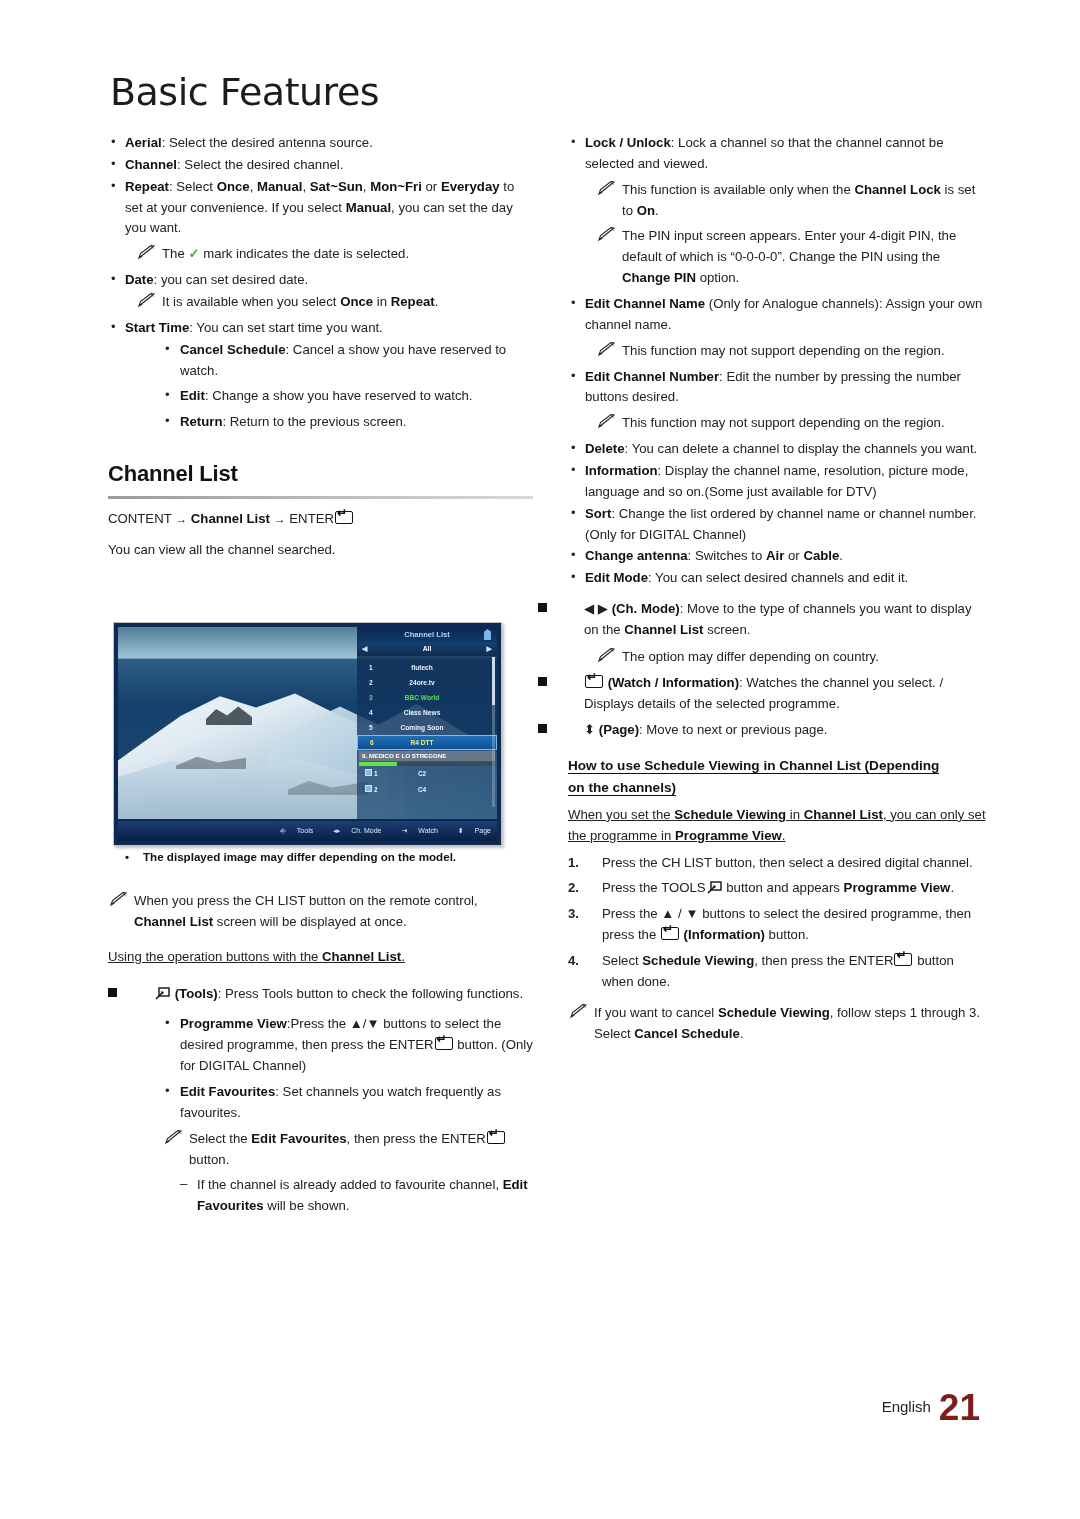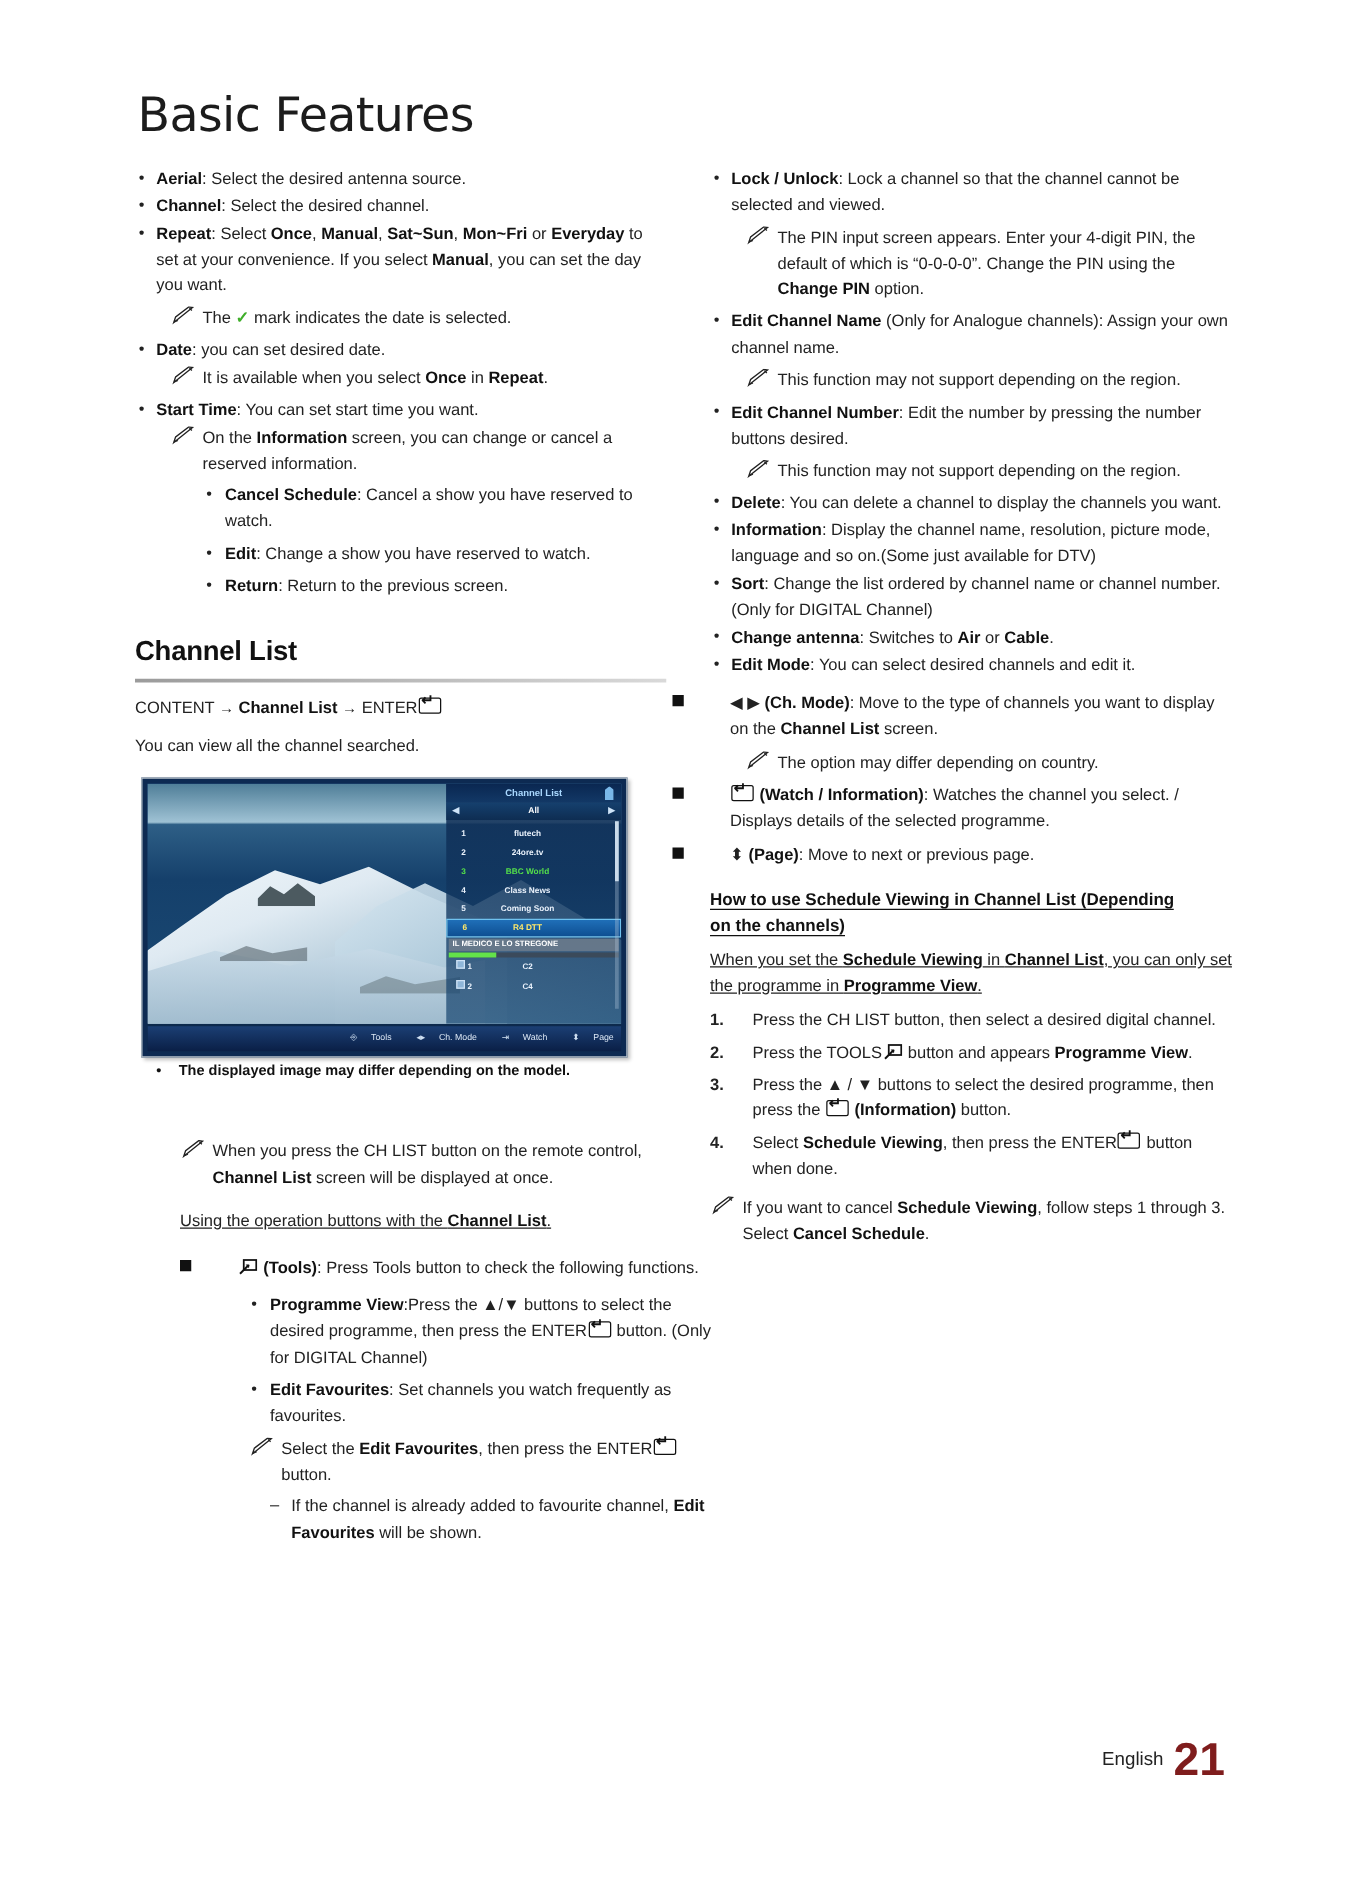--- a/index.html
+++ b/index.html
@@ -409,30 +409,20 @@
           </svg>
       </span>
       <span>It is available when you select <b>Once</b> in <b>Repeat</b>.</span>
     </div>
 
     <div class="b1">
       <span class="bullet">•</span>
       <b>Start Time</b><span>: You can set start time you want.</span>
     </div>
 
-    <div class="note ind1" style="margin-top:0px">
-      <span class="pencil">
-        <svg width="20" height="15" viewBox="0 0 20 15">
-            <path d="M18 1 L8 9 L3 13 L4.5 8.5 L15 0.5 Z" fill="none" stroke="#222" stroke-width="1.1"></path>
-            <path d="M15.5 1.5 L17.5 3.4" stroke="#222" stroke-width="1"></path>
-            <path d="M3.3 12.6 L6.4 11.4" stroke="#222" stroke-width="1"></path>
-          </svg>
-      </span>
-      <span>On the <b>Information</b> screen, you can change or cancel a reserved information.</span>
-    </div>
 
     <div class="b2">
       <span class="bullet">•</span>
       <b>Cancel Schedule</b><span>: Cancel a show you have reserved to watch.</span>
     </div>
     <div class="b2">
       <span class="bullet">•</span>
       <b>Edit</b><span>: Change a show you have reserved to watch.</span>
     </div>
     <div class="b2">
@@ -526,21 +516,21 @@
         <span><span class="ic">⬍</span> <span>Page</span></span>
       </div>
     </div>
   </div>
 
   <div class="caption">
     <span class="bullet">•</span>
     <span class="ctext">The displayed image may differ depending on the model.</span>
   </div>
 
-  <div class="col col-left" style="top: 906px; margin-left: 36px;">
+  <div class="col col-left" style="top: 886px;">
 
     <div class="note ind0">
       <span class="pencil">
         <svg width="20" height="15" viewBox="0 0 20 15">
             <path d="M18 1 L8 9 L3 13 L4.5 8.5 L15 0.5 Z" fill="none" stroke="#222" stroke-width="1.1"></path>
             <path d="M15.5 1.5 L17.5 3.4" stroke="#222" stroke-width="1"></path>
             <path d="M3.3 12.6 L6.4 11.4" stroke="#222" stroke-width="1"></path>
           </svg>
       </span>
       <span>When you press the </span><span>CH LIST</span><span> button on the remote control, </span><b>Channel List</b><span> screen will be displayed at once.</span>
@@ -589,20 +579,30 @@
     </div>
   </div>
 
   <div class="col col-right">
 
     <div class="b1">
       <span class="bullet">•</span>
       <b>Lock / Unlock</b><span>: Lock a channel so that the channel cannot be selected and viewed.</span>
     </div>
 
+    <div class="note ind1">
+      <span class="pencil">
+        <svg width="20" height="15" viewBox="0 0 20 15">
+            <path d="M18 1 L8 9 L3 13 L4.5 8.5 L15 0.5 Z" fill="none" stroke="#222" stroke-width="1.1"></path>
+            <path d="M15.5 1.5 L17.5 3.4" stroke="#222" stroke-width="1"></path>
+            <path d="M3.3 12.6 L6.4 11.4" stroke="#222" stroke-width="1"></path>
+          </svg>
+      </span>
+      <span>This function is available only when the </span><b>Channel Lock</b><span> is set to </span><b>On</b><span>.</span>
+    </div>
 
     <div class="note ind1">
       <span class="pencil">
         <svg width="20" height="15" viewBox="0 0 20 15">
             <path d="M18 1 L8 9 L3 13 L4.5 8.5 L15 0.5 Z" fill="none" stroke="#222" stroke-width="1.1"></path>
             <path d="M15.5 1.5 L17.5 3.4" stroke="#222" stroke-width="1"></path>
             <path d="M3.3 12.6 L6.4 11.4" stroke="#222" stroke-width="1"></path>
           </svg>
       </span>
       <span>The PIN input screen appears. Enter your 4-digit PIN, the default of which is “0-0-0-0”. Change the PIN using the </span><b>Change PIN</b><span> option.</span>

